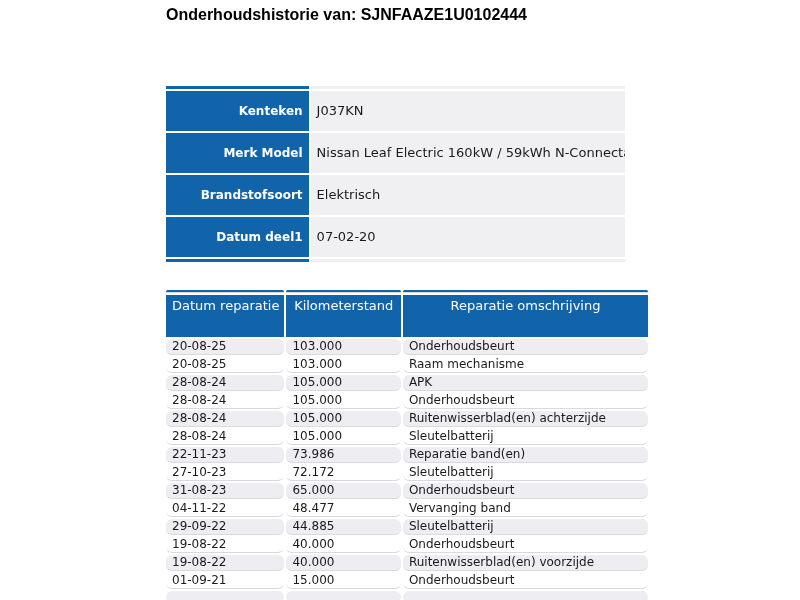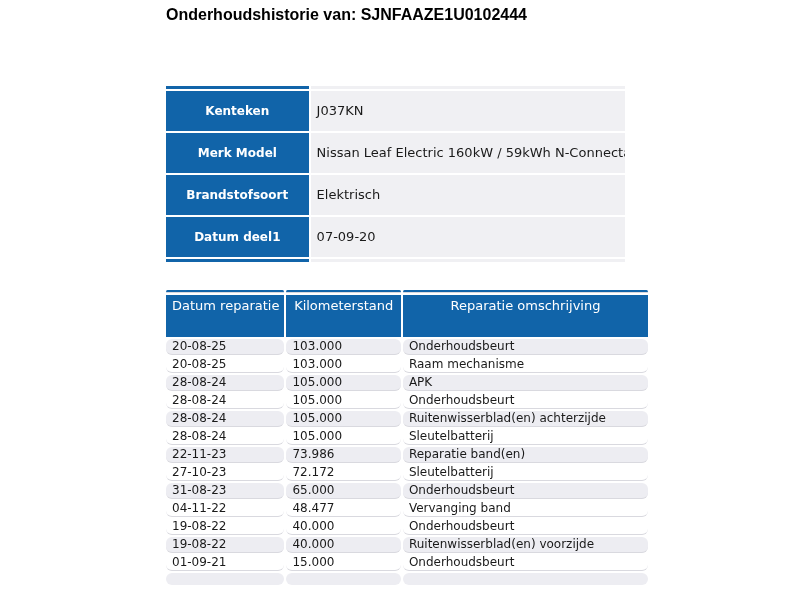--- a/index.html
+++ b/index.html
@@ -34,21 +34,21 @@
     position:absolute;left:164px;top:84px;
     width:463px;table-layout:fixed;
   }
   .vehicle-table col.c-label{width:142px;}
   .vehicle-table col.c-value{width:313px;}
   .vehicle-table .strip td{height:3px;padding:0;line-height:0;font-size:0;}
   .vehicle-table .strip td.s-label{background:var(--blue);}
   .vehicle-table .strip td.s-value{background:var(--valuebg);}
   .vehicle-table th{
     background:var(--blue);color:var(--headertext);
-    font-size:12px;font-weight:bold;text-align:center;
+    font-size:12px;font-weight:bold;text-align:right;
     height:24px;line-height:24px;padding:0 6px;
     white-space:nowrap;overflow:hidden;
   }
   .vehicle-table td.val{
     background:var(--valuebg);color:var(--text);
     font-size:13px;height:40px;line-height:24px;padding:0 6px;
     white-space:nowrap;overflow:hidden;
   }
   
   .history-table{
@@ -100,21 +100,21 @@
         <tr>
           <th>Merk Model</th>
           <td class="val">Nissan Leaf Electric 160kW / 59kWh N-Connecta</td>
         </tr>
         <tr>
           <th>Brandstofsoort</th>
           <td class="val">Elektrisch</td>
         </tr>
         <tr>
           <th>Datum deel1</th>
-          <td class="val">07-09-20</td>
+          <td class="val">07-02-20</td>
         </tr>
       </tbody>
     <tfoot>
       <tr class="strip">
           <td class="s-label"></td>
           <td class="s-value"></td>
         </tr>
     </tfoot>
   </table>
 
@@ -180,20 +180,25 @@
         <tr class="alt">
           <td>31-08-23</td>
           <td>65.000</td>
           <td>Onderhoudsbeurt</td>
         </tr>
         <tr class="plain">
           <td>04-11-22</td>
           <td>48.477</td>
           <td>Vervanging band</td>
         </tr>
+        <tr class="alt">
+          <td>29-09-22</td>
+          <td>44.885</td>
+          <td>Sleutelbatterij</td>
+        </tr>
         <tr class="plain">
           <td>19-08-22</td>
           <td>40.000</td>
           <td>Onderhoudsbeurt</td>
         </tr>
         <tr class="alt">
           <td>19-08-22</td>
           <td>40.000</td>
           <td>Ruitenwisserblad(en) voorzijde</td>
         </tr>

